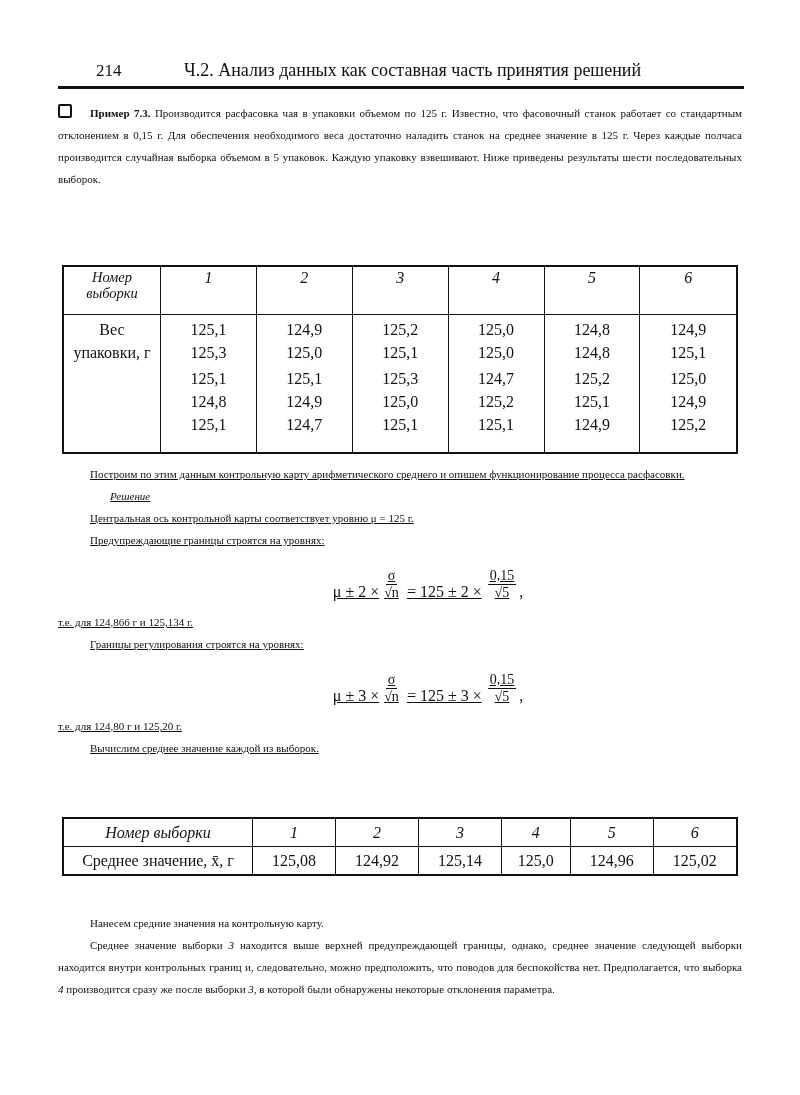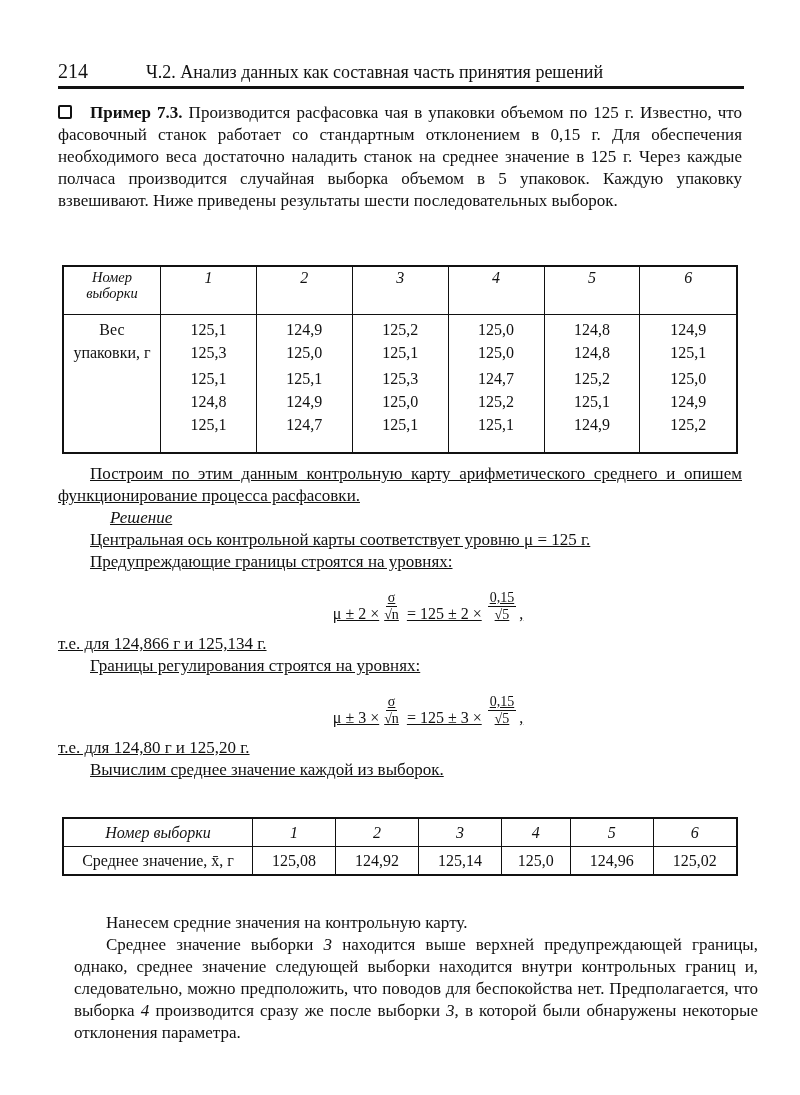--- a/index.html
+++ b/index.html
@@ -1,23 +1,23 @@
 <!DOCTYPE html>
 <html><head>
 <meta charset="utf-8">
 <style>
   html, body { margin: 0; padding: 0; background: #ffffff; }
   body { width: 800px; height: 1095px; position: relative; overflow: hidden;
          font-family: "Liberation Serif", "DejaVu Serif", serif; color: #111; }
   .page { position: absolute; left: 58px; top: 60px; width: 684px; }
   .running-head { display: flex; align-items: baseline; font-size: 17px; height: 24px; }
-  .page-num { width: 88px; font-size: 20px; }
+  .page-num { width: 88px; font-size: 17px; margin-left: 38px; }
   .running-title { font-size: 18px; }
   .head-rule { height: 3px; background: #111; margin-top: 2px; margin-right: -2px; }
-  .para { font-size: 17px; line-height: 22px; text-align: justify; margin: 0; }
+  .para { font-size: 11px; line-height: 22px; text-align: justify; margin: 0; }
   .indent { text-indent: 32px; }
   .example { margin-top: 13px; }
   .ex-box { display: inline-block; width: 14px; height: 14px; border: 2.5px solid #111; border-radius: 2px; vertical-align: -1px; margin-right: 18px; box-sizing: border-box; }
   .ex-label { font-weight: bold; }
   table { border-collapse: collapse; }
   .t1 { position: absolute; left: 4px; top: 205px; width: 676px; border: 2px solid #111; font-size: 16px; }
   .t1 td { border-left: 1px solid #111; text-align: center; vertical-align: top; }
   .t1 tr.hdr td { border-bottom: 1px solid #111; height: 44px; font-style: italic; vertical-align: top; padding-top: 2px; }
   .t1 td.rowlabel { width: 94px; text-align: center; }
   .t1 .hdr td.rowlabel { font-size: 14.5px; line-height: 16px; }
@@ -26,21 +26,21 @@
   .after-t1 { position: absolute; left: 0; top: 403px; width: 684px; text-decoration: underline; }
   .sol { font-style: italic; margin-left: 52px; }
   .formula { text-align: center; margin: 10px 0 10px 0; font-size: 16px; height: 40px; display: flex; justify-content: center; align-items: flex-end; padding-left: 56px; }
   .frac { display: inline-flex; flex-direction: column; align-items: center; vertical-align: middle; margin: 0 3px; font-size: 14px; line-height: 16px; }
   .frac .num { border-bottom: 1px solid #111; padding: 0 2px; }
   .frac .den { padding: 0 2px; }
   .mid { margin: 0 3px; }
   .t2 { position: absolute; left: 4px; top: 757px; width: 676px; border: 2px solid #111; font-size: 16px; }
   .t2 td { border: 1px solid #111; text-align: center; height: 25px; }
   .t2 .it { font-style: italic; }
-  .final { position: absolute; left: 16px; top: 852px; width: 684px; }
+  .final { position: absolute; left: 0; top: 852px; width: 684px; }
 </style>
 </head>
 <body>
 
 <div class="page">
 
   <div class="running-head">
     <span class="page-num">214</span>
     <span class="running-title">Ч.2. Анализ данных как составная часть принятия решений</span>
   </div>

